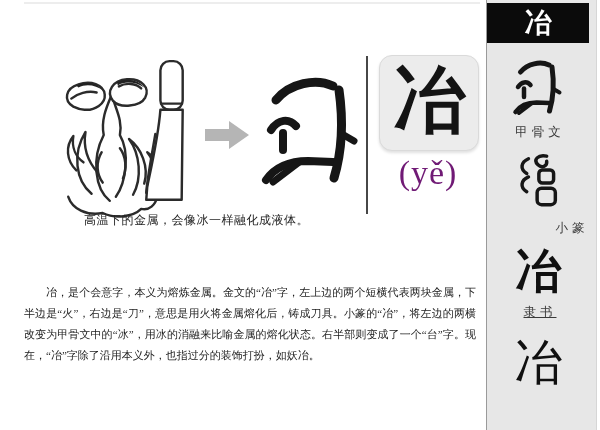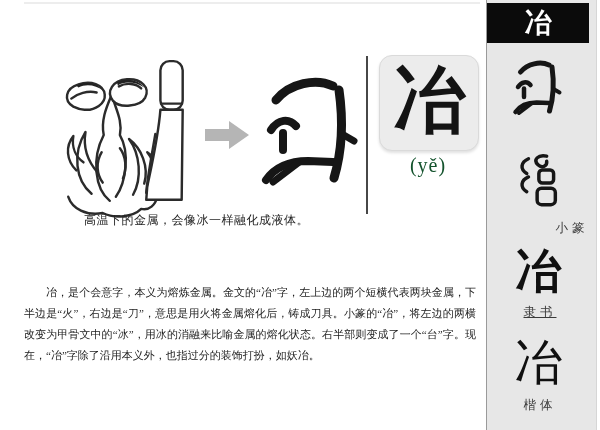--- a/index.html
+++ b/index.html
@@ -21,21 +21,21 @@
     left:379px;top:55px;width:98px;height:94px;
     background:#ececec;border:1px solid #dadada;border-radius:13px;
     box-shadow:0 2px 3px rgba(0,0,0,.12);
     display:flex;align-items:center;justify-content:center;
   }
   #char-box .big-char{
     font-size:72px;font-weight:700;line-height:1;color:#141414;
     transform:translateY(-2px);
   }
   #pinyin{left:379px;top:154px;width:98px;text-align:center;
-    font-size:20px;color:#14532d;letter-spacing:1px;}
+    font-size:34px;color:#701a75;letter-spacing:1px;}
   #caption{left:84px;top:212px;font-size:12px;color:#242424;
     letter-spacing:.5px;white-space:nowrap;}
   #paragraph{
     left:24px;top:282px;width:452px;
     font-size:11px;line-height:21px;color:#1c1c1c;
     text-align:justify;text-indent:2em;
   }
 
   
   #sidebar{
@@ -133,35 +133,35 @@
     <svg width="58" height="70" viewBox="0 0 110 140" style="margin:0 auto;">
       <path class="glyph-stroke" stroke-width="10" d="M20,40 C34,23 60,18 77,26"></path>
       <path class="glyph-stroke" stroke-width="9" d="M15,70 C22,59 33,58 40,66"></path>
       <path class="glyph-stroke" stroke-width="9" d="M27,73 L27,90"></path>
       <path class="glyph-stroke" stroke-width="9" d="M10,120 C20,106 34,101 52,101 L77,102"></path>
       <path class="glyph-stroke" stroke-width="8" d="M42,103 L17,122"></path>
       <path class="glyph-stroke" stroke-width="10" d="M83,30 C87,58 87,88 78,118"></path>
       <path class="glyph-stroke" stroke-width="8" d="M86,74 L98,81"></path>
     </svg>
   </div>
+  <div class="script-label" id="label-oracle">甲骨文</div>
 
   <div class="script-entry" id="entry-seal">
     <svg width="52" height="66" viewBox="0 0 60 76" style="margin:0 auto;">
       <path class="glyph-stroke" stroke-width="4" d="M19,10 C10,14 9,22 17,27"></path>
       <path class="glyph-stroke" stroke-width="4" d="M19,31 C10,35 9,43 17,48"></path>
       <path class="glyph-stroke" stroke-width="4" d="M40,7 C30,5 24,11 30,17 C34,21 41,19 40,13"></path>
       <rect class="glyph-stroke" stroke-width="4" x="31" y="23" width="17" height="15" rx="4"></rect>
       <rect class="glyph-stroke" stroke-width="4" x="29" y="44" width="21" height="19" rx="5"></rect>
     </svg>
   </div>
   <div class="script-label" id="label-seal">小篆</div>
 
   <div class="script-entry" id="entry-lishu">
     <span class="side-char">冶</span>
   </div>
   <div class="script-label" id="label-lishu">隶书</div>
 
   <div class="script-entry" id="entry-kaiti">
     <span class="side-char">冶</span>
   </div>
-  <div class="script-label" id="label-kaiti">楷体</div>
 
 </div>
 
 </body></html>

